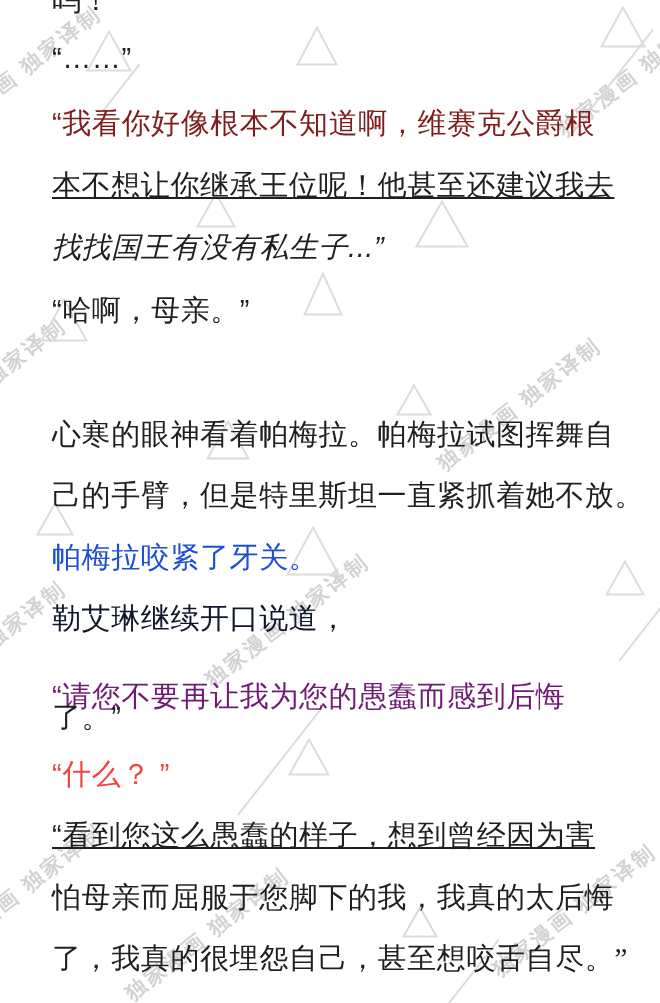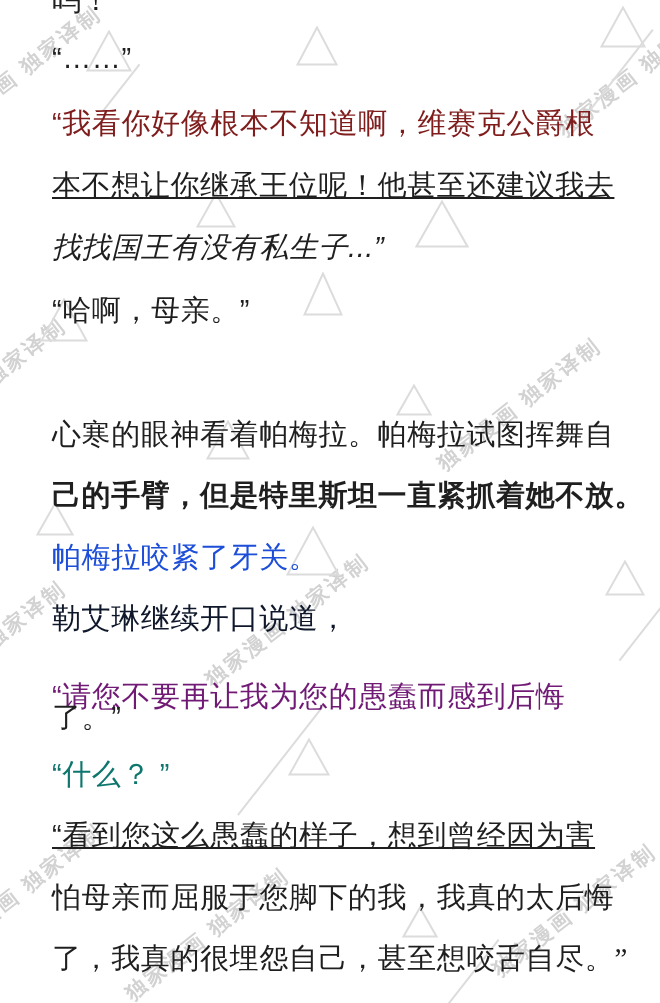--- a/index.html
+++ b/index.html
@@ -117,23 +117,23 @@
       <div class="wm-slash" style="left: 120px; top: 58px; height: 60px; background: rgb(220, 220, 220); transform: rotate(38deg);"></div>
     </div>
   <div id="text-layer">
       <div class="text-line" style="left: 52px; top: -17px; color: rgb(31, 31, 31);">吗！</div>
       <div class="text-line" style="left: 52px; top: 41px; color: rgb(31, 31, 31);">“……”</div>
       <div class="text-line" style="left: 52px; top: 106px; color: #7f1d1d;">“我看你好像根本不知道啊，维赛克公爵根</div>
       <div class="text-line" style="left: 52px; top: 168px; color: rgb(31, 31, 31); text-decoration: underline;">本不想让你继承王位呢！他甚至还建议我去</div>
       <div class="text-line" style="left: 52px; top: 230px; color: rgb(31, 31, 31); font-style: italic;">找找国王有没有私生子...”</div>
       <div class="text-line" style="left: 52px; top: 293px; color: rgb(31, 31, 31); text-align: right;">“哈啊，母亲。”</div>
       <div class="text-line" style="left: 52px; top: 417px; color: rgb(31, 31, 31);">心寒的眼神看着帕梅拉。帕梅拉试图挥舞自</div>
-      <div class="text-line" style="left: 52px; top: 478px; color: rgb(31, 31, 31); font-weight: bold;">己的手臂，但是特里斯坦一直紧抓着她不放。</div>
+      <div class="text-line" style="left: 52px; top: 478px; color: rgb(31, 31, 31);">己的手臂，但是特里斯坦一直紧抓着她不放。</div>
       <div class="text-line" style="left: 52px; top: 540px; color: #1d4ed8;">帕梅拉咬紧了牙关。</div>
       <div class="text-line" style="left: 52px; top: 601px; color: #0f172a;">勒艾琳继续开口说道，</div>
       <div class="text-line" style="left: 52px; top: 679px; color: #701a75;">“请您不要再让我为您的愚蠢而感到后悔</div>
       <div class="text-line" style="left: 52px; top: 700px; color: rgb(31, 31, 31);">了。”</div>
-      <div class="text-line" style="left: 52px; top: 757px; color: #0f766e;">“什么？ ”</div>
+      <div class="text-line" style="left: 52px; top: 757px; color: #ef4444;">“什么？ ”</div>
       <div class="text-line" style="left: 52px; top: 818px; color: rgb(31, 31, 31); text-decoration: underline;">“看到您这么愚蠢的样子，想到曾经因为害</div>
       <div class="text-line" style="left: 52px; top: 880px; color: rgb(31, 31, 31);">怕母亲而屈服于您脚下的我，我真的太后悔</div>
       <div class="text-line" style="left: 52px; top: 941px; color: rgb(31, 31, 31); font-family: Liberation Serif, serif;">了，我真的很埋怨自己，甚至想咬舌自尽。”</div>
     </div>
 </div>
 
 </body></html>

